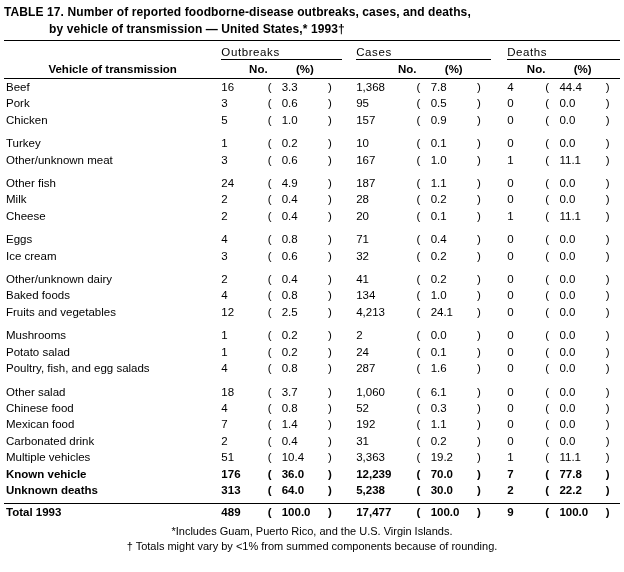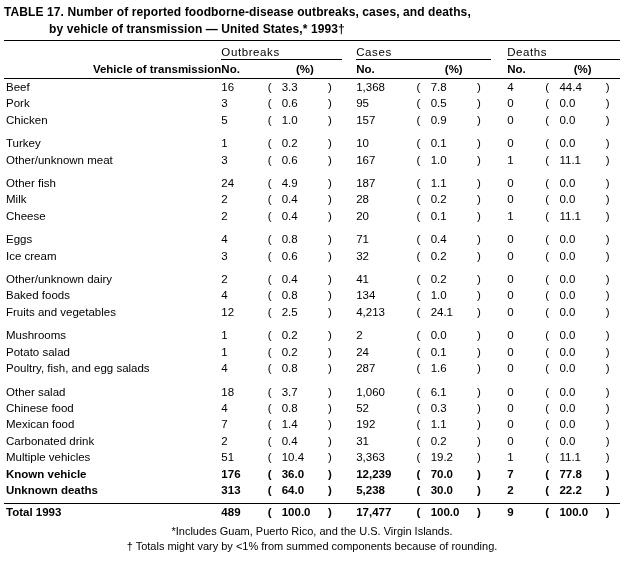--- a/index.html
+++ b/index.html
@@ -77,23 +77,23 @@
     padding-bottom: 1px;
   }
   tr.grouprow td { padding-top: 5px; }
 
   tr.colhead td {
     font-weight: bold;
     font-size: 11.5px;
     padding-top: 3px;
     padding-bottom: 3px;
   }
-  tr.colhead td.num { text-align: left; }
+  tr.colhead td.num { text-align: right; }
   tr.colhead td.pct { text-align: center; }
-  tr.colhead td.vehicle { text-align: right; }
+  tr.colhead td.vehicle { text-align: center; }
 
   .num  { text-align: right; padding-right: 2px; }
   .pct  { text-align: right; padding-right: 1px; }
   .paren-open  { text-align: right; padding-right: 0px; }
   .paren-close { text-align: left; padding-left: 0px; }
 
   tr.datarow td {
     height: 16.4px;
     line-height: 16.4px;
     font-size: 11.5px;

